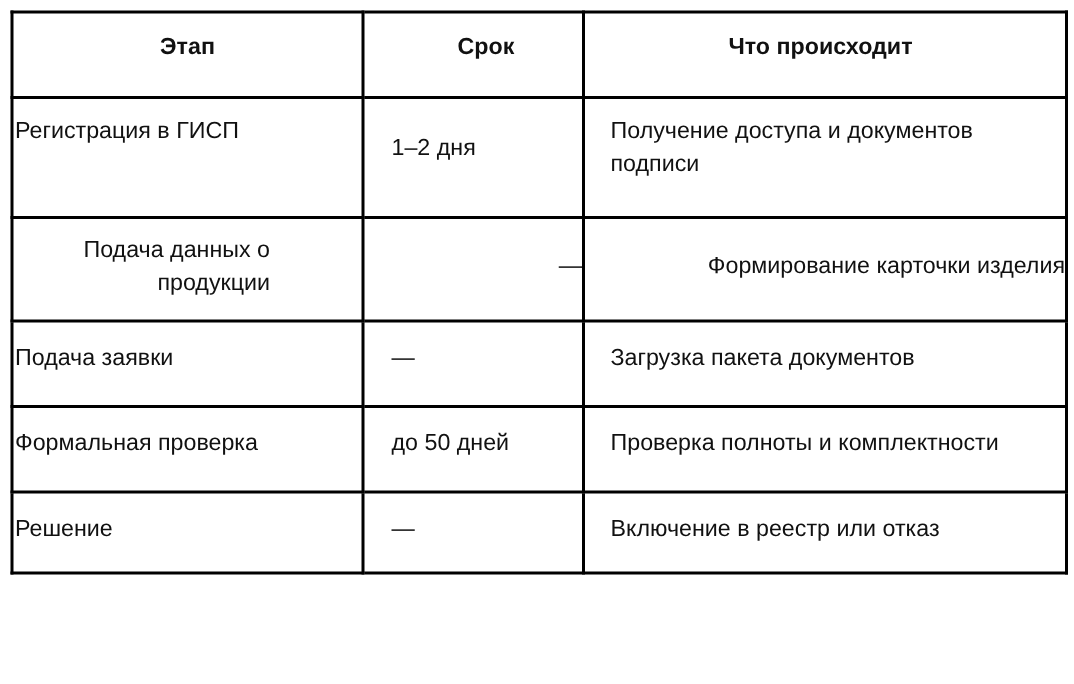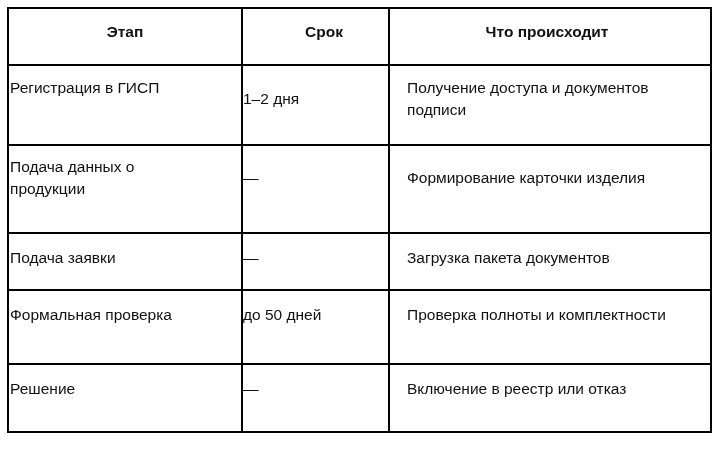--- a/index.html
+++ b/index.html
@@ -28,42 +28,42 @@
       border: 2px solid #000000;
       vertical-align: top;
       padding: 0;
     }
     col.c1 { width: 234px; }
     col.c2 { width: 147px; }
     col.c3 { width: 322px; }
 
     tr.head { height: 57px; }
     tr.r1 { height: 80px; }
-    tr.r2 { height: 88px; }
+    tr.r2 { height: 69px; text-align: right; }
     tr.r3 { height: 57px; }
-    tr.r4 { height: 74px; }
+    tr.r4 { height: 57px; }
     tr.r5 { height: 57px; }
-    tr.r6 { height: 68px; }
+    tr.r6 { height: 54px; }
 
     th {
       font-weight: bold;
       text-align: center;
       font-size: 15.5px;
     }
     th .cell { padding-top: 14px; }
     th.h1 .cell { }
     th.h2 .cell { padding-right: 4px; padding-left: 21px; }
     th.h3 .cell { padding-right: 6px; }
 
     td .cell {
       padding-top: 13px;
       line-height: 22px;
     }
     td.c-stage .cell { padding-left: 1px; }
-    td.c-term .cell { }
+    td.c-term .cell { padding-left: 18px; }
     td.c-what .cell { padding-left: 17px; }
 
     tr.r1 td .cell { padding-top: 11px; }
     tr.r1 td.c-term .cell { padding-top: 22px; }
     tr.r2 td .cell { padding-top: 10px; }
     tr.r2 td.c-term .cell, tr.r2 td.c-what .cell { padding-top: 21px; }
   </style>
 </head>
 <body>
 

